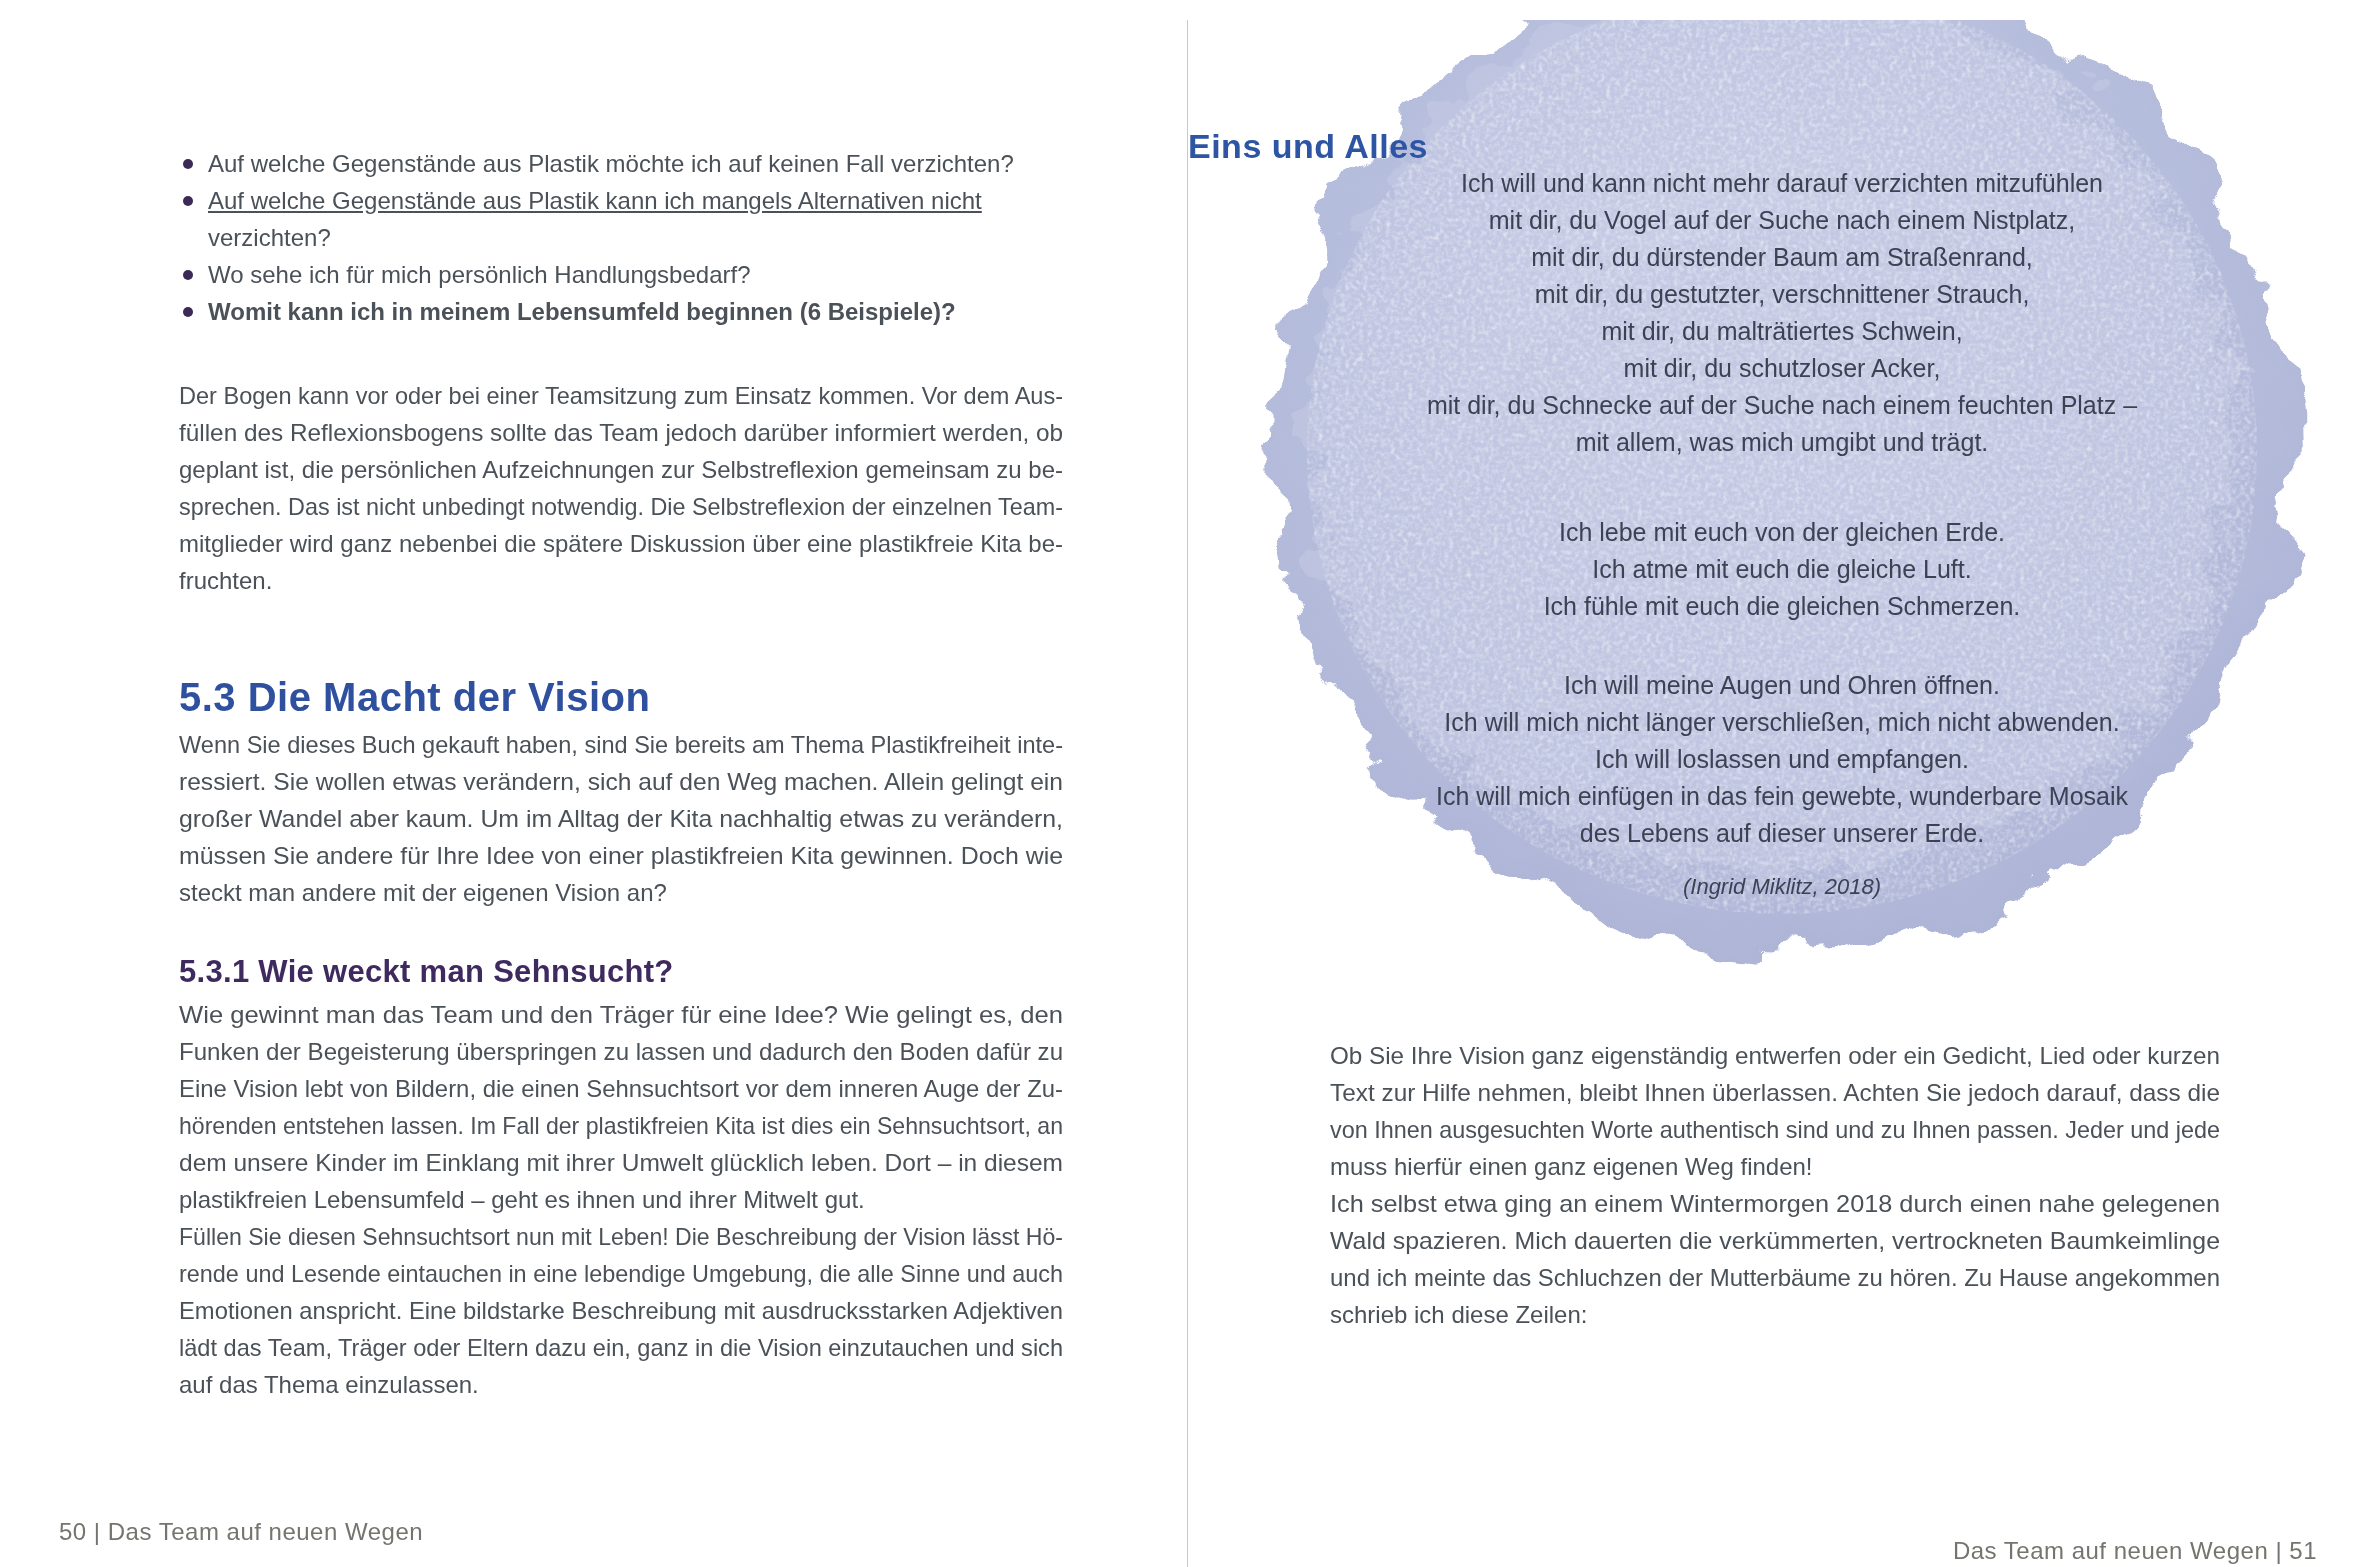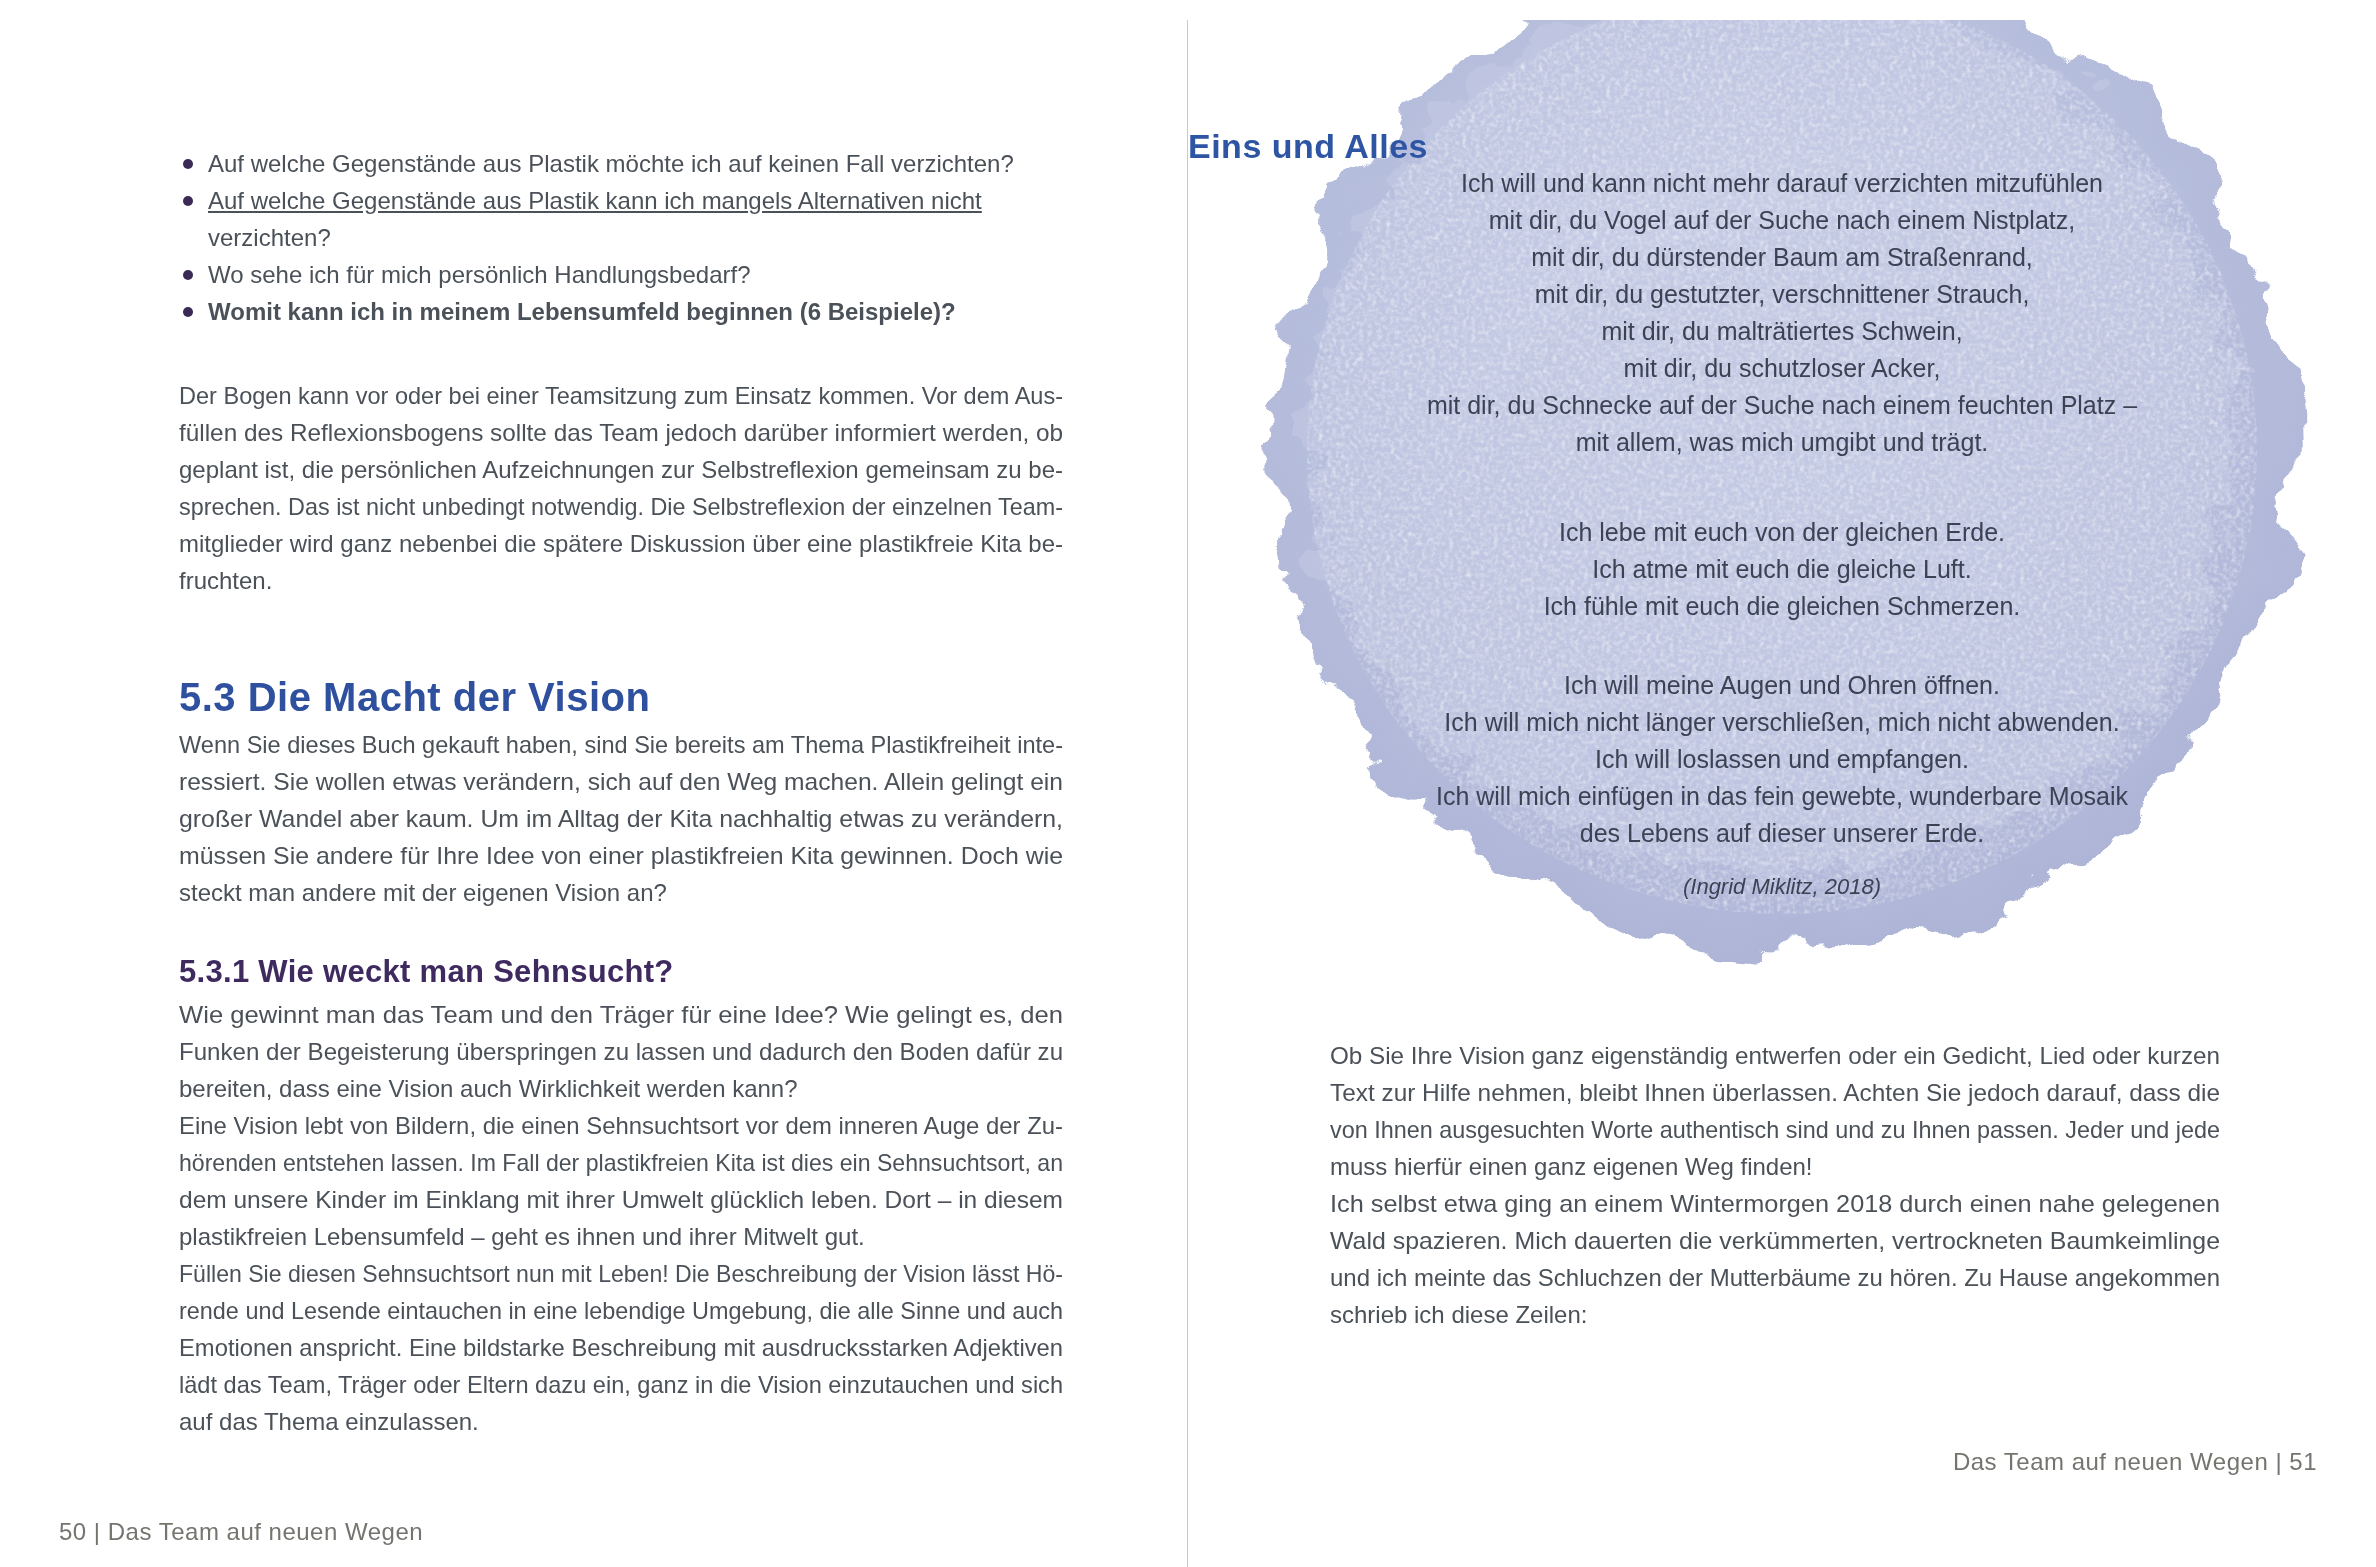--- a/index.html
+++ b/index.html
@@ -29,21 +29,21 @@
   .poem{left:1188px;top:107px;width:1188px;z-index:2;}
   .poem-title{font-size:34px;line-height:38px;font-weight:bold;color:var(--poem-title-blue);text-align:left;letter-spacing:0.5px;}
   .stanza1{margin-top:0px;}
   .stanza2{margin-top:53px;}
   .stanza3{margin-top:42px;}
   .attribution{margin-top:20px;font-size:22px;line-height:30px;font-style:italic;color:var(--poem-text);text-align:center;}
   .rparagraph{left:1330px;top:1017px;width:881px;}
 
   .footer{font-size:24px;color:var(--footer-gray);letter-spacing:0.5px;}
   .footer-left{left:59px;top:1498px;}
-  .footer-right{right:59px;top:1428px;text-align:right;}
+  .footer-right{right:59px;top:1517px;text-align:right;}
 </style>
 </head>
 <body>
 
 <div class="sheet">
 
   <div>
     <div class="abs bullets">
       <div class="bullet-item">
         <span class="dot"></span>
@@ -90,21 +90,20 @@
         <div class="tline" style="transform: scaleX(1.037);">müssen Sie andere für Ihre Idee von einer plastikfreien Kita gewinnen. Doch wie</div>
         <div class="tline" style="transform: scaleX(1);">steckt man andere mit der eigenen Vision an?</div>
       </div>
 
     <h3 class="abs h-subsection" style="margin:0">5.3.1 Wie weckt man Sehnsucht?</h3>
 
     <div class="abs para3wrap">
       <div class="jpara">
           <div class="tline" style="transform: scaleX(1.0676);">Wie gewinnt man das Team und den Träger für eine Idee? Wie gelingt es, den</div>
           <div class="tline" style="transform: scaleX(1.0039);">Funken der Begeisterung überspringen zu lassen und dadurch den Boden dafür zu</div>
-          <div class="tline" style="transform: scaleX(1);">bereiten, dass eine Vision auch Wirklichkeit werden kann?</div>
         </div>
       <div class="jpara">
           <div class="tline" style="transform: scaleX(0.9954);">Eine Vision lebt von Bildern, die einen Sehnsuchtsort vor dem inneren Auge der Zu-</div>
           <div class="tline" style="transform: scaleX(0.9617);">hörenden entstehen lassen. Im Fall der plastikfreien Kita ist dies ein Sehnsuchtsort, an</div>
           <div class="tline" style="transform: scaleX(1.0212);">dem unsere Kinder im Einklang mit ihrer Umwelt glücklich leben. Dort – in diesem</div>
           <div class="tline" style="transform: scaleX(1);">plastikfreien Lebensumfeld – geht es ihnen und ihrer Mitwelt gut.</div>
         </div>
       <div class="jpara">
           <div class="tline" style="transform: scaleX(0.9608);">Füllen Sie diesen Sehnsuchtsort nun mit Leben! Die Beschreibung der Vision lässt Hö-</div>
           <div class="tline" style="transform: scaleX(0.9757);">rende und Lesende eintauchen in eine lebendige Umgebung, die alle Sinne und auch</div>

